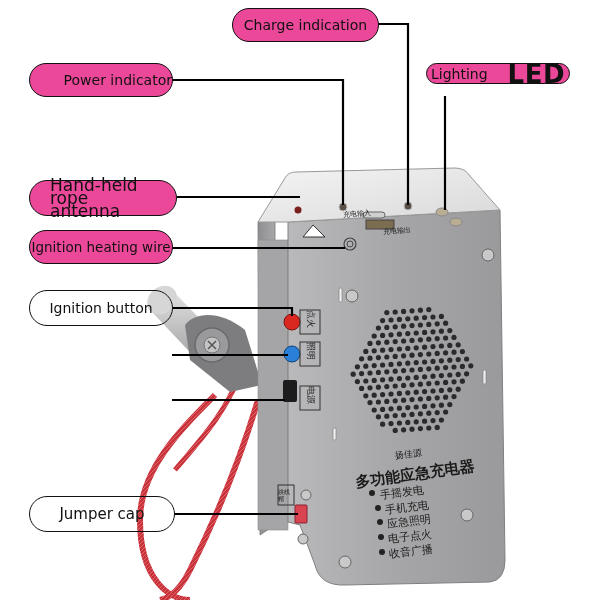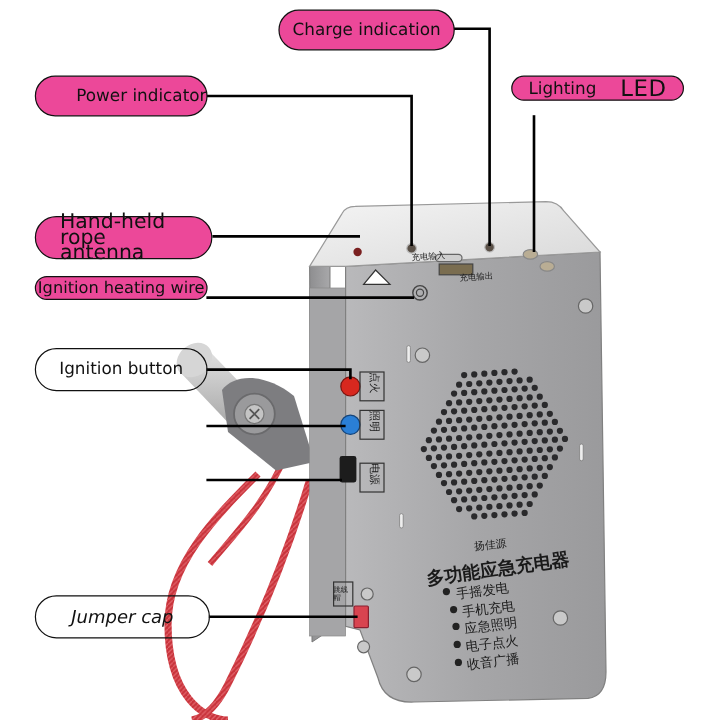--- a/index.html
+++ b/index.html
@@ -7,21 +7,21 @@
   .stage { position:absolute; left:0; top:0; width:600px; height:600px; }
   svg { position:absolute; left:0; top:0; }
   .pill {
     position:absolute; border:1.6px solid #111; border-radius:999px; background:#ec4899;
     display:flex; align-items:center; justify-content:center; text-align:center;
     color:#111; font-family:"DejaVu Sans", sans-serif; font-size:14px; line-height:14px; box-sizing:border-box;
     white-space:nowrap;
   }
   .pill.two { font-size:17px; line-height:13px; white-space:normal; justify-content:flex-start; padding-left:22px; text-align:left; }
   .pill.tr { background:transparent; }
-  .led-bold { font-weight:normal; font-size:19px; margin-left:20px; letter-spacing:0.5px; }
+  .led-bold { font-weight:bold; font-size:26px; margin-left:20px; letter-spacing:0.5px; }
   .cn { position:absolute; font-family:"DejaVu Serif", serif; color:#1a1a1a; white-space:nowrap; }
 </style>
 </head>
 <body>
 
 <div class="stage">
 <svg width="600" height="600" viewBox="0 0 600 600">
   <defs>
     <linearGradient id="frontG" x1="0" x2="1" y1="0" y2="0">
       <stop offset="0" stop-color="#b9b9bb"></stop>
@@ -307,27 +307,27 @@
 <div class="pill" style="left:29px; top:63px; width:144px; height:34px;justify-content:flex-end;">
   <span>Power indicator</span>
 </div>
 <div class="pill" style="left:426px; top:63px; width:144px; height:21px;">
   <span>Lighting</span>
       <span class="led-bold">LED</span>
 </div>
 <div class="pill two" style="left:29px; top:180px; width:148px; height:36px; padding-left:20px;">
   <span style="display:block; width:110px;">Hand-held rope antenna</span>
 </div>
-<div class="pill" style="left:29px; top:230px; width:144px; height:20px; font-size:13.5px;align-items:center;">
+<div class="pill" style="left:29px; top:230px; width:144px; height:34px; font-size:13.5px;align-items:center;">
   <span>Ignition heating wire</span>
 </div>
 <div class="pill tr" style="left:29px; top:290px; width:144px; height:36px;">
   <span>Ignition button</span>
 </div>
-<div class="pill tr" style="left:29px; top:496px; width:146px; height:36px; font-size:15px;font-style:italic;">
+<div class="pill tr" style="left:29px; top:496px; width:146px; height:36px; font-size:15px;">
   <span>Jumper cap</span>
 </div>
 
 <div class="cn" style="left:343px; top:209px; font-size:7px; transform:rotate(-4deg);">充电输入</div>
 <div class="cn" style="left:383px; top:226px; font-size:7px; transform:rotate(-4deg);">充电输出</div>
 
 <div class="cn" style="left:303px; top:313px; font-size:9px; width:16px; text-align:center; line-height:10px; transform:rotate(90deg);">点火</div>
 <div class="cn" style="left:303px; top:345px; font-size:9px; width:16px; text-align:center; line-height:10px; transform:rotate(90deg);">照明</div>
 <div class="cn" style="left:303px; top:389px; font-size:9px; width:16px; text-align:center; line-height:10px; transform:rotate(90deg);">电源</div>
 <div class="cn" style="left:278px; top:488px; font-size:6px; width:16px; line-height:7px; white-space:normal;">跳线帽</div>

